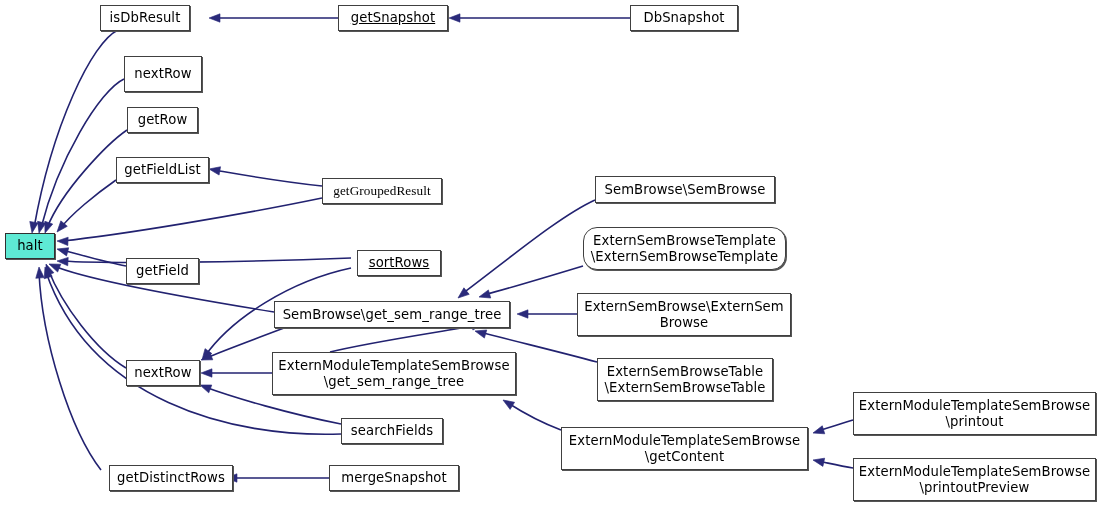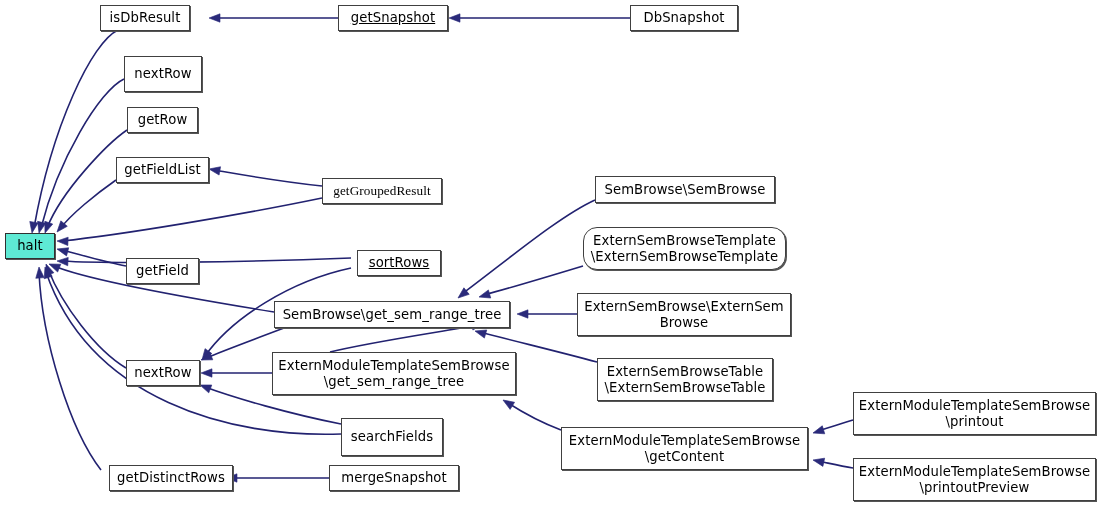--- a/index.html
+++ b/index.html
@@ -176,21 +176,21 @@
       <div class="node" style="left: 124px; top: 56px; width: 78px; height: 36px;">nextRow</div>
       <div class="node" style="left: 127px; top: 107px; width: 71px; height: 26px;">getRow</div>
       <div class="node" style="left: 116px; top: 157px; width: 93px; height: 26px;">getFieldList</div>
       <div class="node" style="left: 322px; top: 178px; width: 120px; height: 26px; font-family: Liberation Serif, serif;">getGroupedResult</div>
       <div class="node" style="left: 126px; top: 258px; width: 73px; height: 26px;">getField</div>
       <div class="node" style="left: 357px; top: 250px; width: 84px; height: 26px; text-decoration: underline;">sortRows</div>
       <div class="node" style="left: 274px; top: 301px; width: 236px; height: 27px;">SemBrowse\get_sem_range_tree</div>
       <div class="node" style="left: 126px; top: 360px; width: 74px; height: 26px;">nextRow</div>
       <div class="node" style="left: 272px; top: 352px; width: 244px; height: 43px;">ExternModuleTemplateSemBrowse
 \get_sem_range_tree</div>
-      <div class="node" style="left: 341px; top: 418px; width: 102px; height: 38px;">searchFields</div>
+      <div class="node" style="left: 341px; top: 418px; width: 102px; height: 26px;">searchFields</div>
       <div class="node" style="left: 101px; top: 465px; width: 124px; height: 26px; margin-left: 8px;">getDistinctRows</div>
       <div class="node" style="left: 329px; top: 465px; width: 130px; height: 26px;">mergeSnapshot</div>
       <div class="node" style="left: 595px; top: 176px; width: 180px; height: 27px;">SemBrowse\SemBrowse</div>
       <div class="node" style="left: 583px; top: 227px; width: 203px; height: 43px; border-radius: 14px;">ExternSemBrowseTemplate
 \ExternSemBrowseTemplate</div>
       <div class="node" style="left: 577px; top: 293px; width: 214px; height: 43px;">ExternSemBrowse\ExternSem
 Browse</div>
       <div class="node" style="left: 597px; top: 358px; width: 176px; height: 43px;">ExternSemBrowseTable
 \ExternSemBrowseTable</div>
       <div class="node" style="left: 561px; top: 427px; width: 247px; height: 43px;">ExternModuleTemplateSemBrowse

